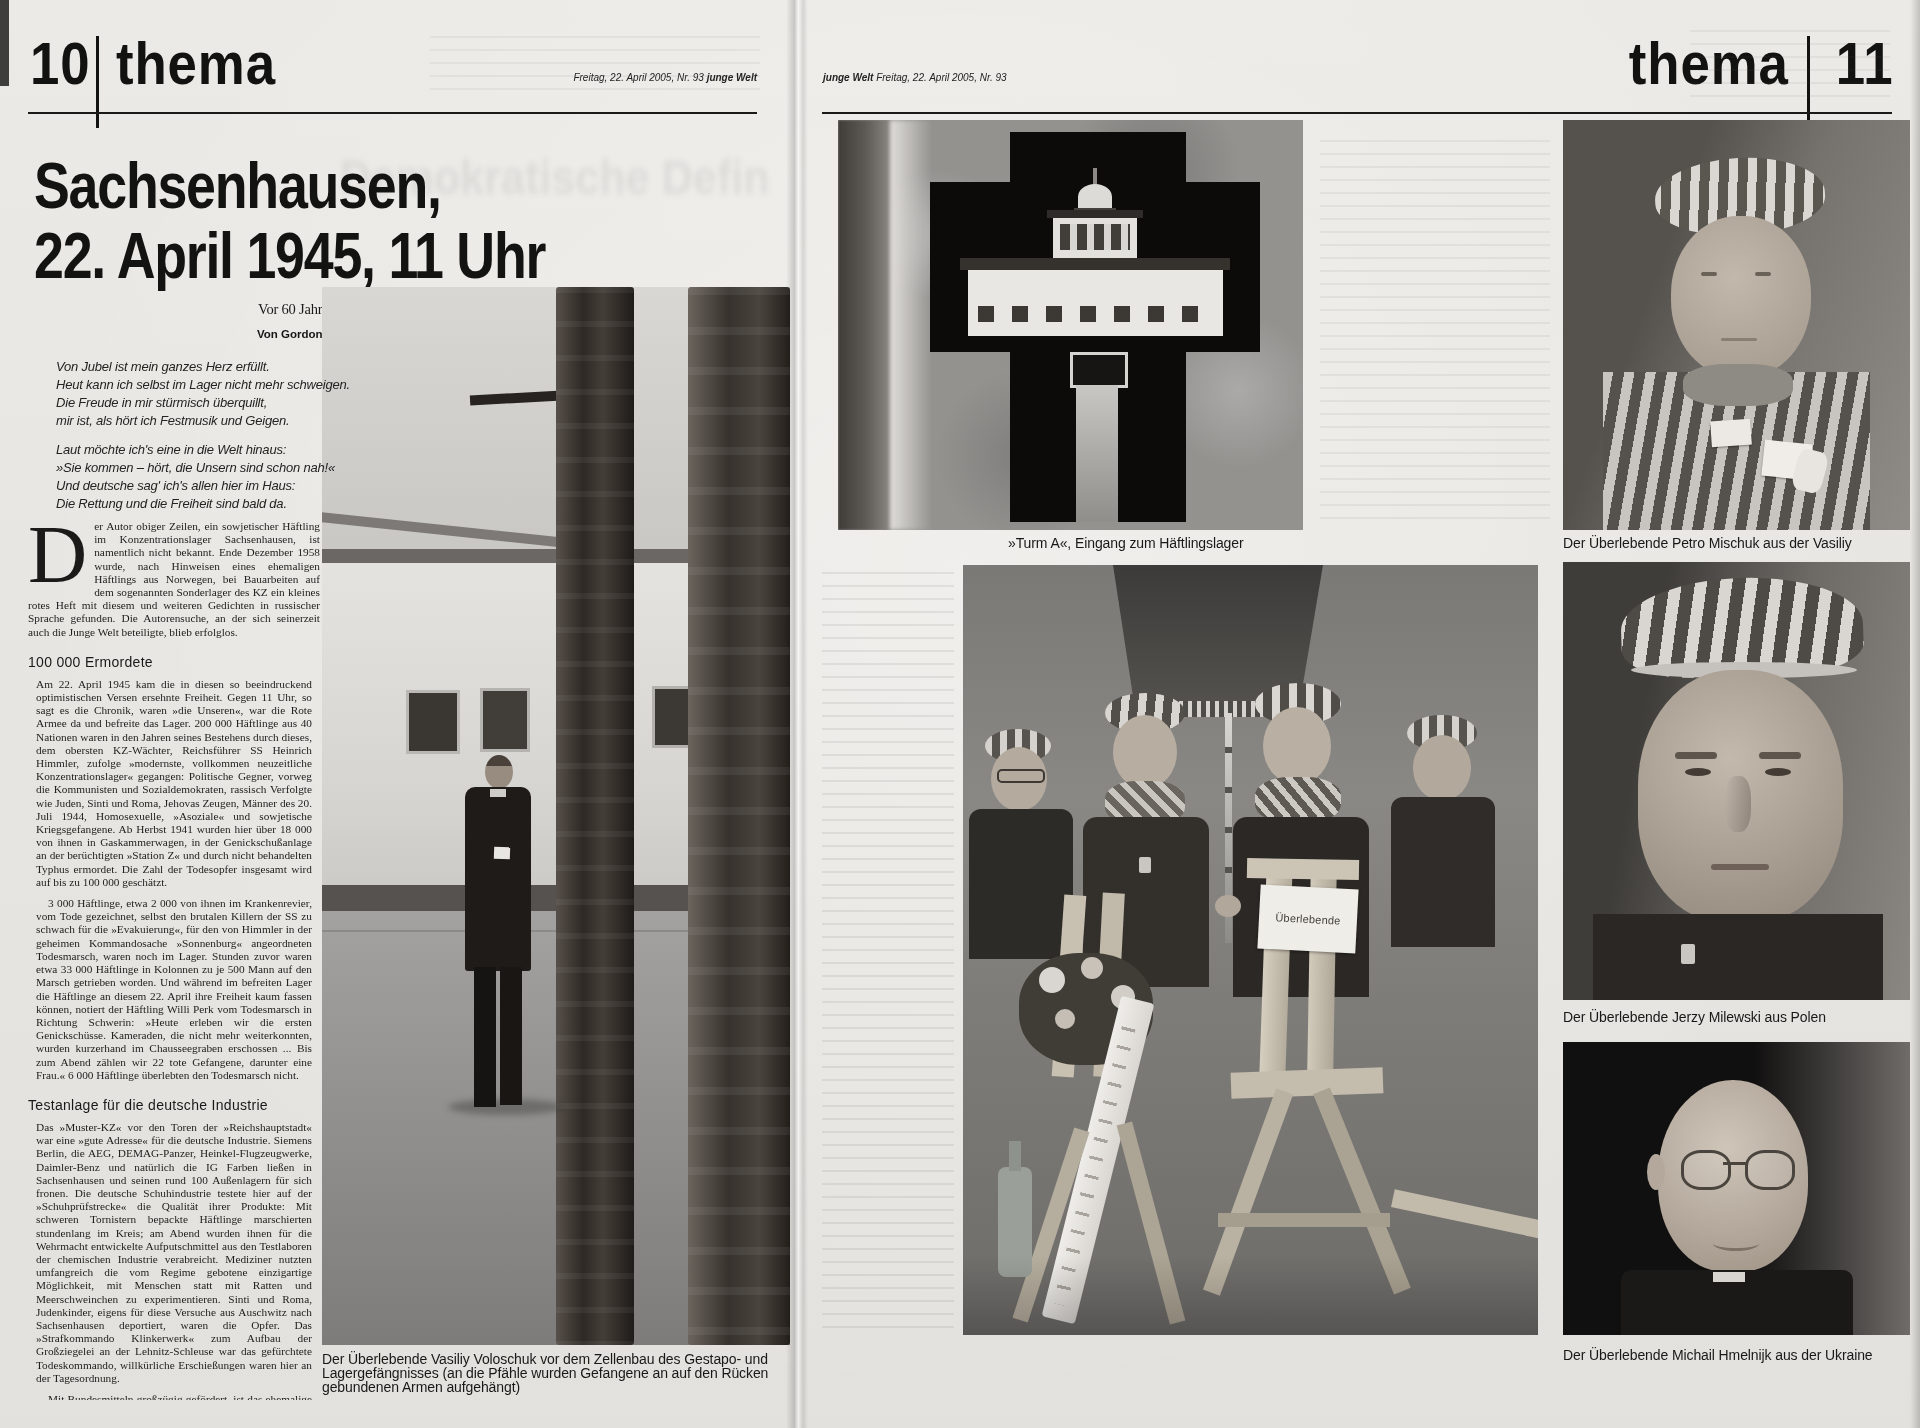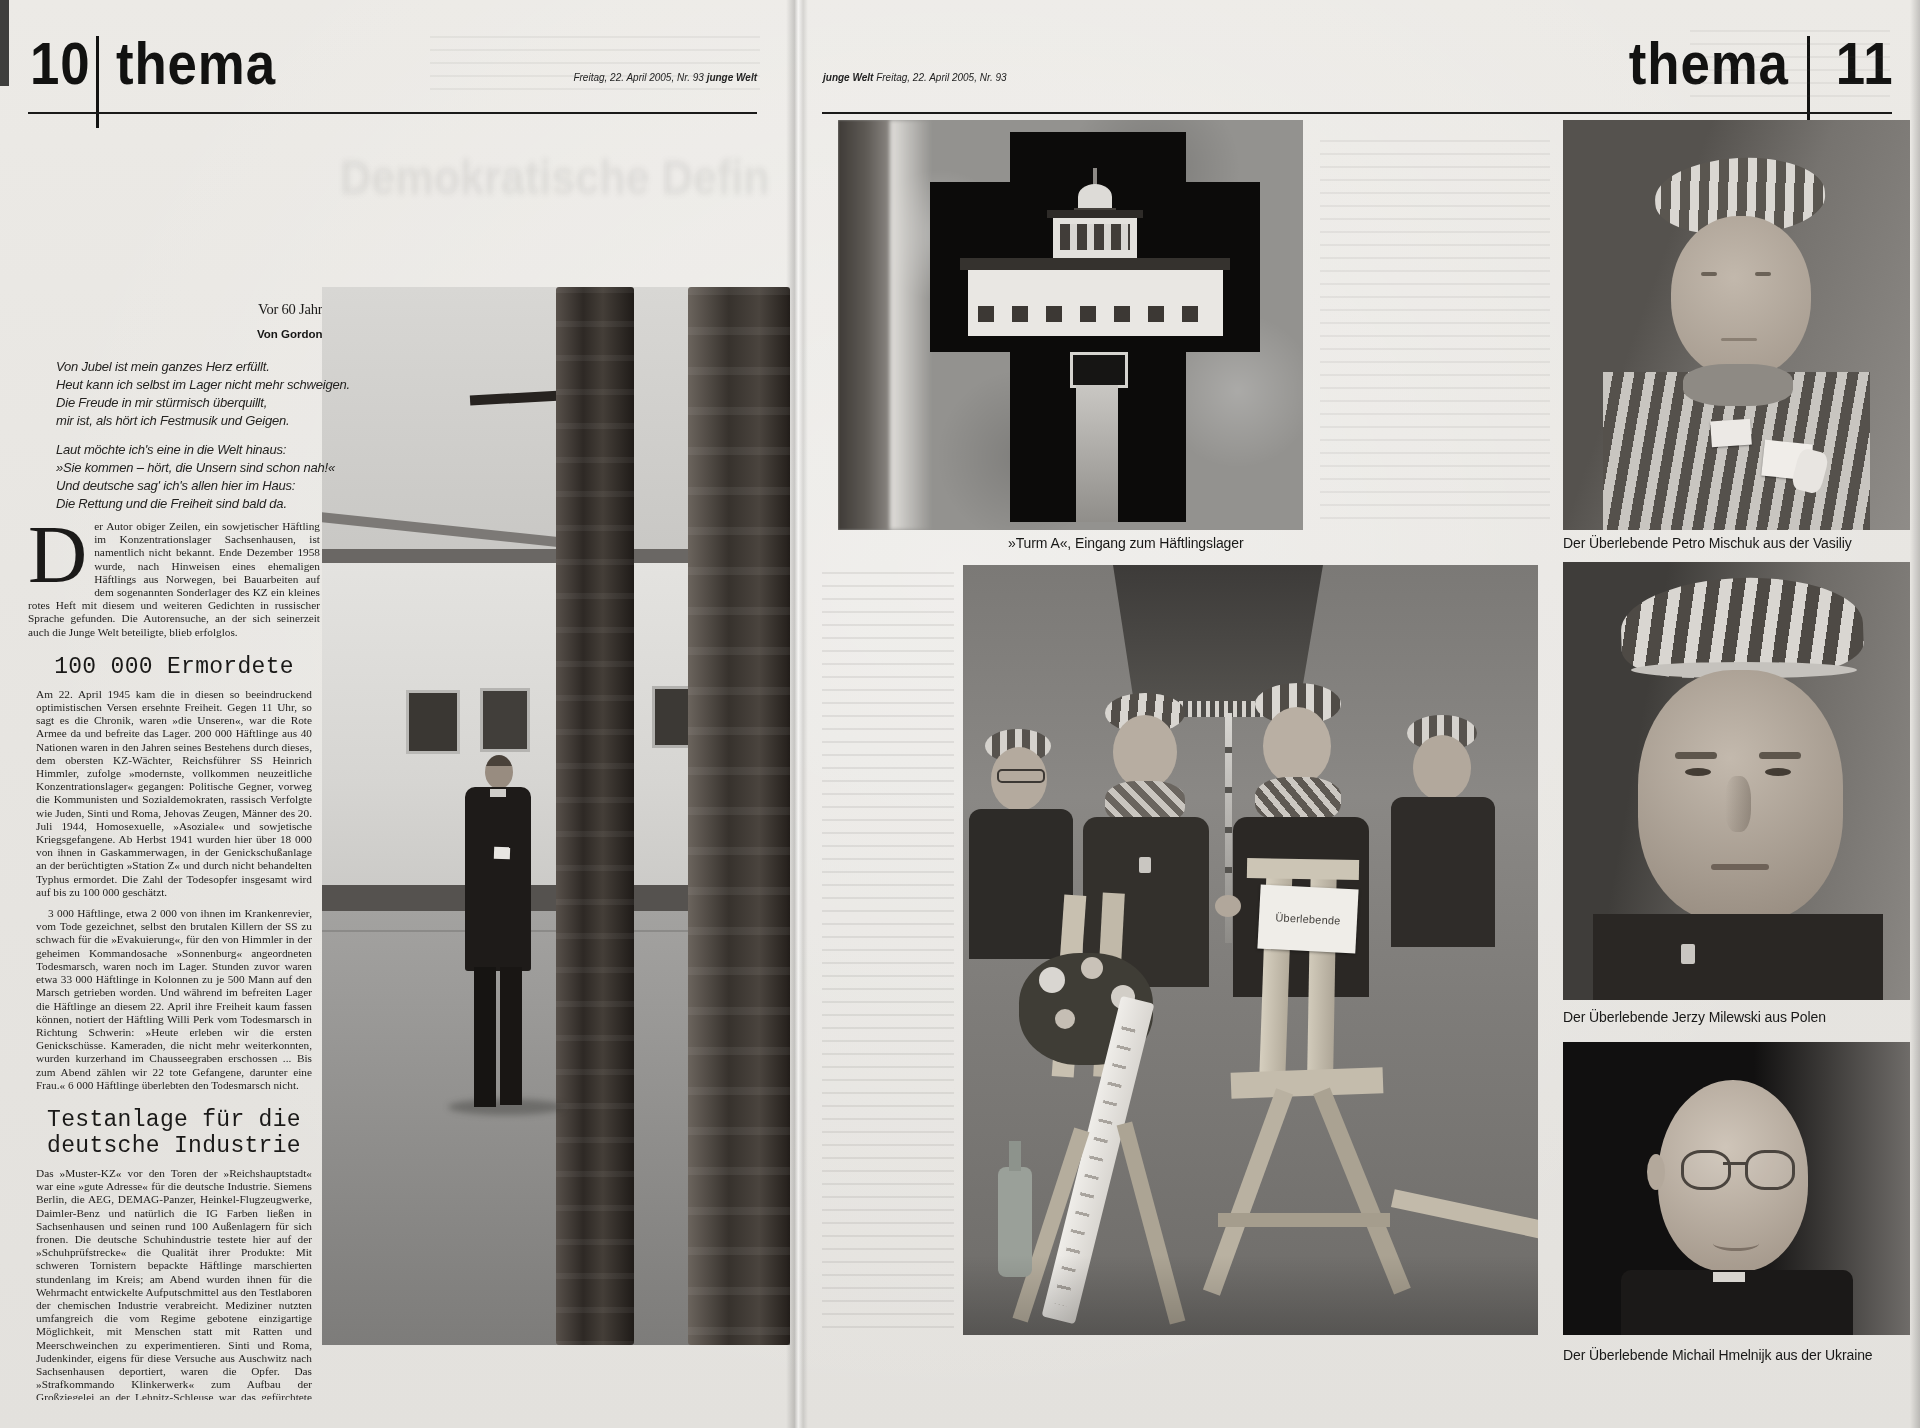--- a/index.html
+++ b/index.html
@@ -23,22 +23,22 @@
   .subhead{font-family:"Liberation Serif",serif;font-size:14.5px;letter-spacing:-.2px;
     white-space:nowrap;color:#1c1b1a;}
   .byline{font-weight:700;font-size:11.5px;color:#161615;}
   
   .poemline{font-style:italic;font-size:13px;line-height:18px;letter-spacing:-.2px;color:#242321;}
   
   .column{width:292px;}
   .bodyp{font-family:"Liberation Serif",serif;font-size:11.3px;line-height:13.2px;
     text-align:justify;color:#1e1d1b;margin:8px;}
   .bodyp.indent{text-indent:12px;}
-  .h3{font-family:Liberation Mono, monospace;font-weight:400;font-size:23px;
-    letter-spacing:.3px;color:#1a1918;margin:15px 0 7px 0;text-align:center;}
+  .h3{font-family:Liberation Sans, sans-serif;font-weight:400;font-size:14px;
+    letter-spacing:.3px;color:#1a1918;margin:15px 0 7px 0;}
   .dropcap{float:left;font-family:"Liberation Serif",serif;font-size:82px;line-height:66px;
     padding:2px 7px 0 0;color:#1b1a19;}
   .intro{margin:0 0 10px 0;}
   
   .cap{font-weight:400;font-size:14px;line-height:14px;letter-spacing:-.1px;color:#181817;}
   
   .photo{overflow:hidden;background:#9a9996;}
   .photo *{position:absolute;}
   
   .ghostlines{background:repeating-linear-gradient(180deg,rgba(92,90,86,.14) 0 2px,rgba(0,0,0,0) 2px 13px);
@@ -64,20 +64,24 @@
   <div class="abs mast" style="left:116px;top:34px;">thema</div>
   <div class="abs dateline" style="left:400px;top:72px;width:357px;text-align:right;">
     <span>Freitag, 22. April 2005, Nr. 93</span>
     <b>junge Welt</b>
   </div>
   <div class="abs rule" style="left:28px;top:112px;width:729px;"></div>
 
   <div class="abs ghosthead" style="left:340px;top:150px;font-size:48px;">Demokratische Defin</div>
   <div class="abs ghostlines" style="left:430px;top:36px;width:330px;height:58px;opacity:.5;"></div>
 
+  <div class="abs" style="left:34px;top:150px;">
+    <div class="headline">Sachsenhausen,</div>
+    <div class="headline" style="margin-top:-3px;">22. April 1945, 11 Uhr</div>
+  </div>
   <div class="abs subhead" style="left:258px;top:301px;">Vor 60 Jahren befreite die Rote Armee das »Muster-KZ« der Nazis vor den Toren Berlins.</div>
   <div class="abs byline" style="left:257px;top:328px;">Von Gordon Welters (Fotos) und Hans Daniel (Text)</div>
 
   <div class="abs photo" style="left:322px;top:287px;width:468px;height:1058px;
        background:linear-gradient(180deg,#d8d7d4 0%,#cdccc9 18%,#c4c3c0 32%,#bcbbb8 44%,#aeadaa 54%,#97968f 60%,#8e8d8a 74%,#838280 100%);">
     <div style="left:-14px;top:240px;width:310px;height:10px;background:#7c7976;transform:rotate(6deg);"></div>
     <div style="left:0;top:270px;width:468px;height:348px;background:linear-gradient(180deg,#e4e3e0,#d6d5d2 65%,#cac9c6);"></div>
     <div style="left:0;top:262px;width:468px;height:14px;background:#6a6764;"></div>
     <div style="left:84px;top:403px;width:54px;height:64px;background:#3a3733;box-shadow:inset 0 0 0 3px #b9b8b5;"></div>
     <div style="left:158px;top:401px;width:50px;height:64px;background:#413e3a;box-shadow:inset 0 0 0 3px #b5b4b1;"></div>
@@ -118,20 +122,21 @@
   <div class="abs column" style="left:28px;top:520px;height:880px;overflow:hidden;">
     <p class="intro bodyp"><span class="dropcap">D</span><span>er Autor obiger Zeilen, ein sowjetischer Häftling im Konzentrationslager Sachsenhausen, ist namentlich nicht bekannt. Ende Dezember 1958 wurde, nach Hinweisen eines ehemaligen Häftlings aus Norwegen, bei Bauarbeiten auf dem sogenannten Sonderlager des KZ ein kleines rotes Heft mit diesem und weiteren Gedichten in russischer Sprache gefunden. Die Autorensuche, an der sich seinerzeit auch die Junge Welt beteiligte, blieb erfolglos.</span></p>
     <div class="h3">100 000 Ermordete</div>
     <p class="bodyp">Am 22. April 1945 kam die in diesen so beeindruckend optimistischen Versen ersehnte Freiheit. Gegen 11 Uhr, so sagt es die Chronik, waren »die Unseren«, war die Rote Armee da und befreite das Lager. 200 000 Häftlinge aus 40 Nationen waren in den Jahren seines Bestehens durch dieses, dem obersten KZ-Wächter, Reichsführer SS Heinrich Himmler, zufolge »modernste, vollkommen neuzeitliche Konzentrationslager« gegangen: Politische Gegner, vorweg die Kommunisten und Sozialdemokraten, rassisch Verfolgte wie Juden, Sinti und Roma, Jehovas Zeugen, Männer des 20. Juli 1944, Homosexuelle, »Asoziale« und sowjetische Kriegsgefangene. Ab Herbst 1941 wurden hier über 18 000 von ihnen in Gaskammerwagen, in der Genickschußanlage an der berüchtigten »Station Z« und durch nicht behandelten Typhus ermordet. Die Zahl der Todesopfer insgesamt wird auf bis zu 100 000 geschätzt.</p>
     <p class="bodyp indent">3 000 Häftlinge, etwa 2 000 von ihnen im Krankenrevier, vom Tode gezeichnet, selbst den brutalen Killern der SS zu schwach für die »Evakuierung«, für den von Himmler in der geheimen Kommandosache »Sonnenburg« angeordneten Todesmarsch, waren noch im Lager. Stunden zuvor waren etwa 33 000 Häftlinge in Kolonnen zu je 500 Mann auf den Marsch getrieben worden. Und während im befreiten Lager die Häftlinge an diesem 22. April ihre Freiheit kaum fassen können, notiert der Häftling Willi Perk vom Todesmarsch in Richtung Schwerin: »Heute erleben wir die ersten Genickschüsse. Kameraden, die nicht mehr weiterkonnten, wurden kurzerhand im Chausseegraben erschossen ... Bis zum Abend zählen wir 22 tote Gefangene, darunter eine Frau.« 6 000 Häftlinge überlebten den Todesmarsch nicht.</p>
     <div class="h3">Testanlage für die deutsche Industrie</div>
     <p class="bodyp">Das »Muster-KZ« vor den Toren der »Reichshauptstadt« war eine »gute Adresse« für die deutsche Industrie. Siemens Berlin, die AEG, DEMAG-Panzer, Heinkel-Flugzeugwerke, Daimler-Benz und natürlich die IG Farben ließen in Sachsenhausen und seinen rund 100 Außenlagern für sich fronen. Die deutsche Schuhindustrie testete hier auf der »Schuhprüfstrecke« die Qualität ihrer Produkte: Mit schweren Tornistern bepackte Häftlinge marschierten stundenlang im Kreis; am Abend wurden ihnen für die Wehrmacht entwickelte Aufputschmittel aus den Testlaboren der chemischen Industrie verabreicht. Mediziner nutzten umfangreich die vom Regime gebotene einzigartige Möglichkeit, mit Menschen statt mit Ratten und Meerschweinchen zu experimentieren. Sinti und Roma, Judenkinder, eigens für diese Versuche aus Auschwitz nach Sachsenhausen deportiert, waren die Opfer. Das »Strafkommando Klinkerwerk« zum Aufbau der Großziegelei an der Lehnitz-Schleuse war das gefürchtete Todeskommando, willkürliche Erschießungen waren hier an der Tagesordnung.</p>
     <p class="bodyp indent">Mit Bundesmitteln großzügig gefördert, ist das ehemalige KZ heute auf dem Weg zum Ort des Gedenkens an die »Totalitarismen« des vergangenen Jahrhunderts zu werden und sich dabei auftragsgemäß von den »Überformungen« des DDR-Antifaschismus zu befreien.</p>
   </div>
 
+  <div class="abs cap" style="left:322px;top:1352px;width:452px;">Der Überlebende Vasiliy Voloschuk vor dem Zellenbau des Gestapo- und Lagergefängnisses (an die Pfähle wurden Gefangene an auf den Rücken gebundenen Armen aufgehängt)</div>
 
   <div class="abs fold" style="left:786px;top:0;width:22px;height:1428px;"></div>
 
   <div class="abs dateline" style="left:823px;top:72px;">
     <b>junge Welt</b>
     <span>Freitag, 22. April 2005, Nr. 93</span>
   </div>
   <div class="abs" style="left:1580px;top:34px;width:313px;display:flex;justify-content:flex-end;gap:18px;">
     <div class="mast right">thema</div>
     <div class="mastbar" style="height:92px;margin-top:2px;"></div>

